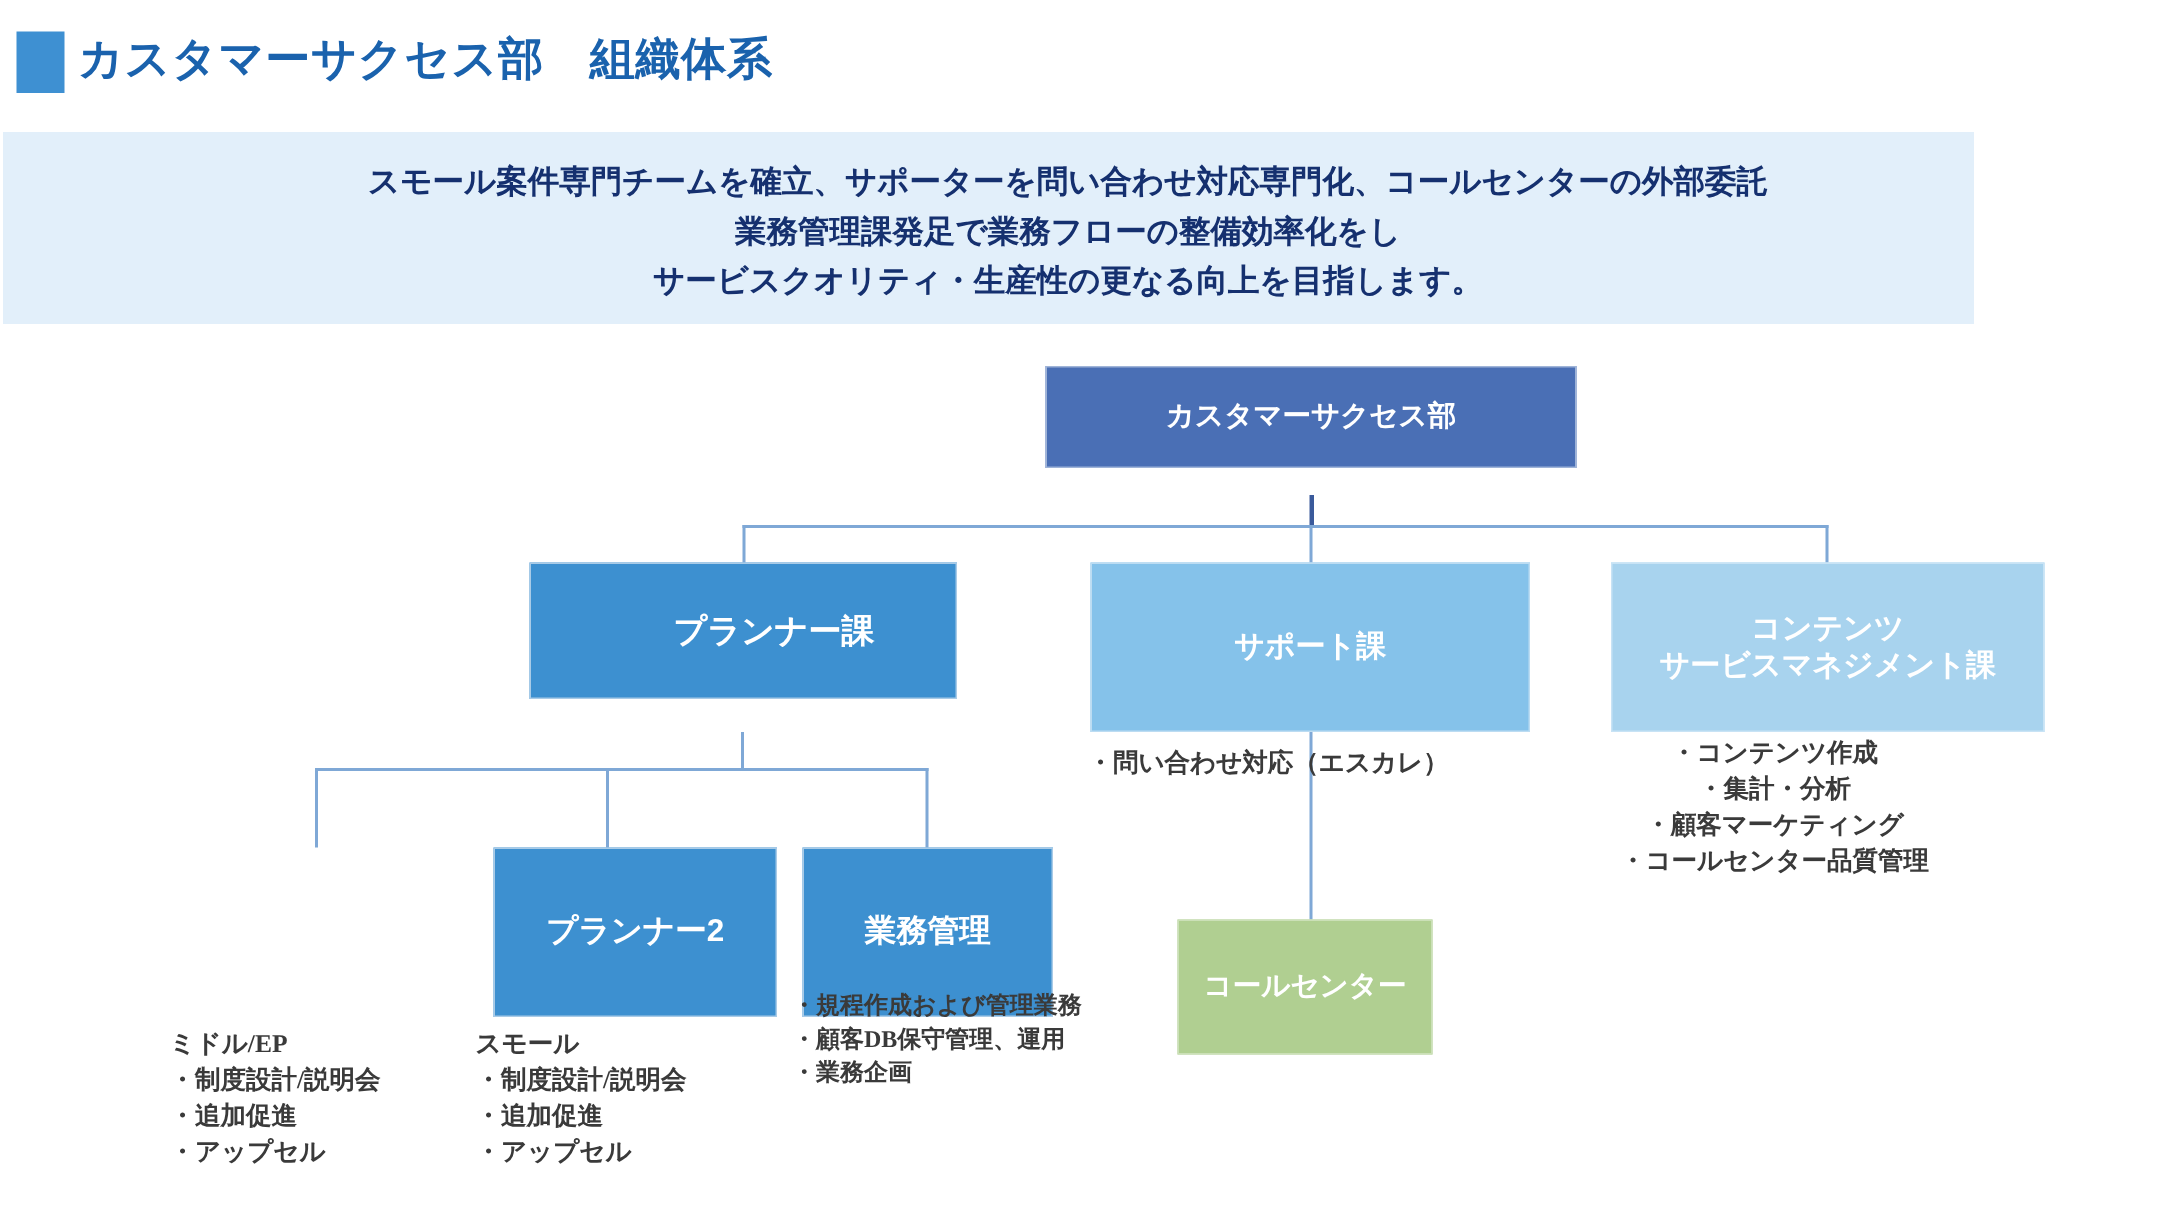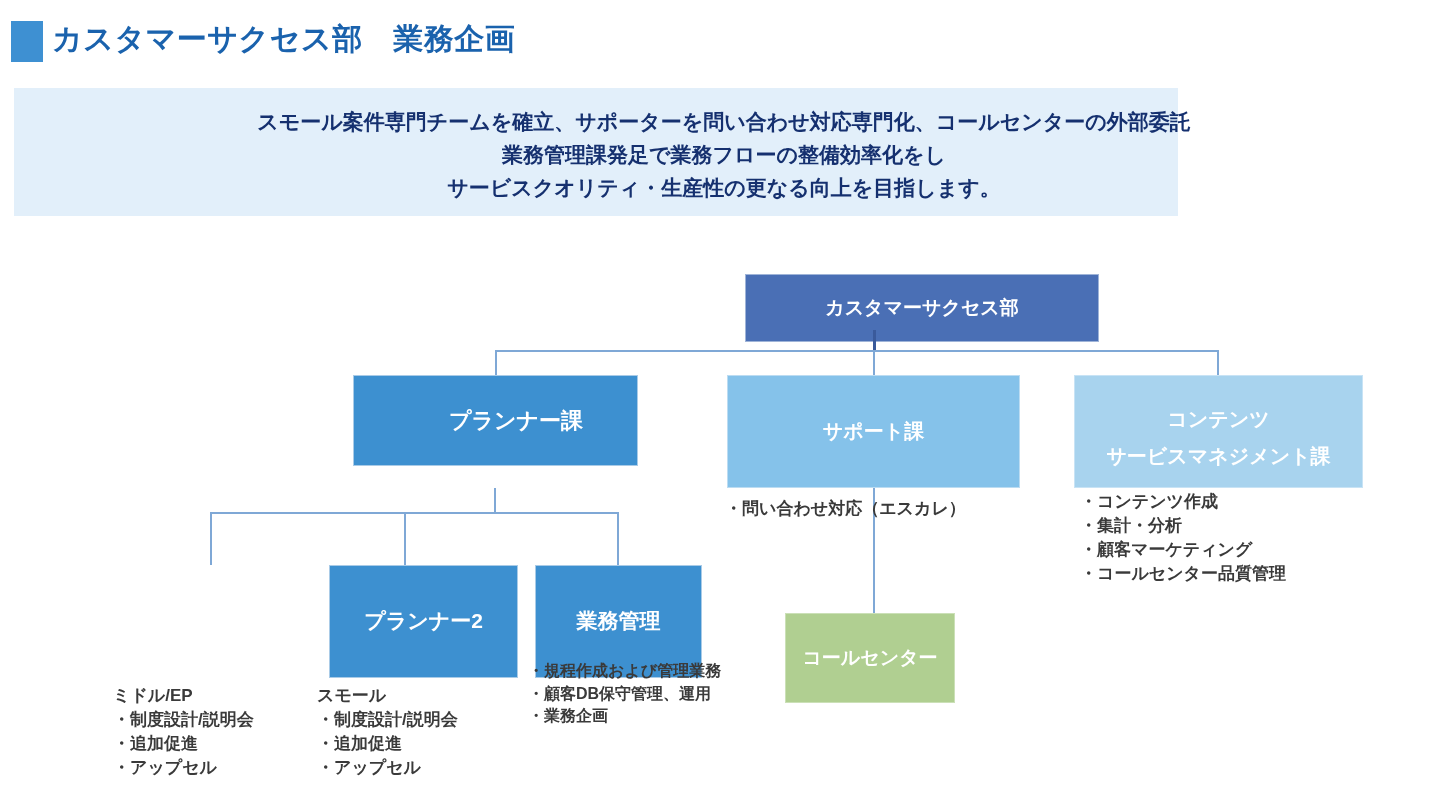--- a/index.html
+++ b/index.html
@@ -15,80 +15,80 @@
     position:absolute;left:11px;top:21px;width:32px;height:41px;
     background:#3e90d2;
   }
   #page-title{
     position:absolute;left:52px;top:19px;
     font-size:30px;font-weight:bold;color:#1a62ad;
     letter-spacing:.5px;white-space:nowrap;
   }
   
   #banner{
-    position:absolute;left:14px;top:88px;width:1164px;height:128px;
+    position:absolute;left:2px;top:88px;width:1314px;height:128px;
     background:#e2effa;
   }
   #banner-text{
     position:absolute;left:0;top:17px;width:1420px;
     text-align:center;color:#15306f;
     font-size:21px;font-weight:bold;line-height:33px;
     letter-spacing:0px;
   }
   .banner-line{display:block;white-space:nowrap;}
   
   #chart{position:absolute;left:0;top:216px;width:1440px;height:596px;}
   .node{
     position:absolute;box-sizing:border-box;
     display:flex;align-items:center;justify-content:center;
     text-align:center;color:#ffffff;font-weight:bold;
     line-height:1.25;
   }
-  .node .nl{display:block;margin-top:12px;}
+  .node .nl{display:block;}
   
   .n-dept{background:#4a6fb5;border:1px solid #9fb4d8;font-size:19px;}
   .n-mid-dark{background:#3d90d0;border:1px solid #a9cbe7;font-size:22px;}
   .n-mid-light{background:#85c2ea;border:1px solid #bcdcf2;font-size:20px;}
   .n-mid-pale{background:#a8d3ee;border:1px solid #c8e3f5;font-size:20px;}
   .n-leaf{background:#3d90d0;border:1px solid #a9cbe7;font-size:21px;}
   .n-green{background:#b0cf91;border:1px solid #cbe0b7;font-size:19px;}
   
   .ln{position:absolute;background:#7f9fd0;}
   .ln-v{width:2px;}
   .ln-h{height:2px;}
   .ln-dark{background:#3a5a9b;}
   .ln-blue{background:#7fa8d6;}
   
   .bullets{
     position:absolute;color:#3a3a3a;font-weight:bold;
     line-height:1.42;white-space:nowrap;
   }
-  .bullets .bl{display:block;}
+  .bullets .bl{display:block;font-family:Liberation Serif, serif;}
   .b-16{font-size:17px;}
   .b-15{font-size:16px;}
 </style>
 </head>
 <body>
 
 <div id="header">
   <div id="title-accent"></div>
-  <div id="page-title">カスタマーサクセス部　業務企画</div>
+  <div id="page-title">カスタマーサクセス部　組織体系</div>
 </div>
 
 <div id="banner">
   <div id="banner-text">
     <span class="banner-line">スモール案件専門チームを確立、サポーターを問い合わせ対応専門化、コールセンターの外部委託</span>
     <span class="banner-line">業務管理課発足で業務フローの整備効率化をし</span>
     <span class="banner-line">サービスクオリティ・生産性の更なる向上を目指します。</span>
   </div>
 </div>
 
 <div id="chart">
 
-  <div class="node n-dept" style="left:697px;top:58px;width:354px;height:68px;margin-left:48px;">カスタマーサクセス部</div>
+  <div class="node n-dept" style="left:697px;top:28px;width:354px;height:68px;">カスタマーサクセス部</div>
 
   <div class="ln ln-v ln-dark" style="left:873px;top:114px;width:3px;height:20px;"></div>
   <div class="ln ln-h ln-blue" style="left:495px;top:134px;width:724px;"></div>
   <div class="ln ln-v ln-blue" style="left:495px;top:134px;height:25px;"></div>
   <div class="ln ln-v ln-blue" style="left:873px;top:134px;height:25px;"></div>
   <div class="ln ln-v ln-blue" style="left:1217px;top:134px;height:25px;"></div>
 
   <div class="node n-mid-dark" style="left:353px;top:159px;width:285px;height:91px;padding-left:41px;">プランナー課</div>
 
   <div class="node n-mid-light" style="left:727px;top:159px;width:293px;height:113px;">サポート課</div>
@@ -105,21 +105,21 @@
   <div class="ln ln-v ln-blue" style="left:210px;top:296px;height:53px;"></div>
   <div class="ln ln-v ln-blue" style="left:404px;top:296px;height:53px;"></div>
   <div class="ln ln-v ln-blue" style="left:617px;top:296px;height:53px;"></div>
 
   <div class="ln ln-v ln-blue" style="left:873px;top:272px;height:125px;"></div>
 
   <div class="bullets b-16" style="left:725px;top:281px;">
     <span class="bl">・問い合わせ対応（エスカレ）</span>
   </div>
 
-  <div class="bullets b-16" style="left:1080px;top:274px;">
+  <div class="bullets b-16" style="left:1080px;top:274px;text-align:center;">
     <span class="bl">・コンテンツ作成</span>
     <span class="bl">・集計・分析</span>
     <span class="bl">・顧客マーケティング</span>
     <span class="bl">・コールセンター品質管理</span>
   </div>
 
 
   <div class="node n-leaf" style="left:329px;top:349px;width:189px;height:113px;">プランナー2</div>
 
   <div class="node n-leaf" style="left:535px;top:349px;width:167px;height:113px;">業務管理</div>

